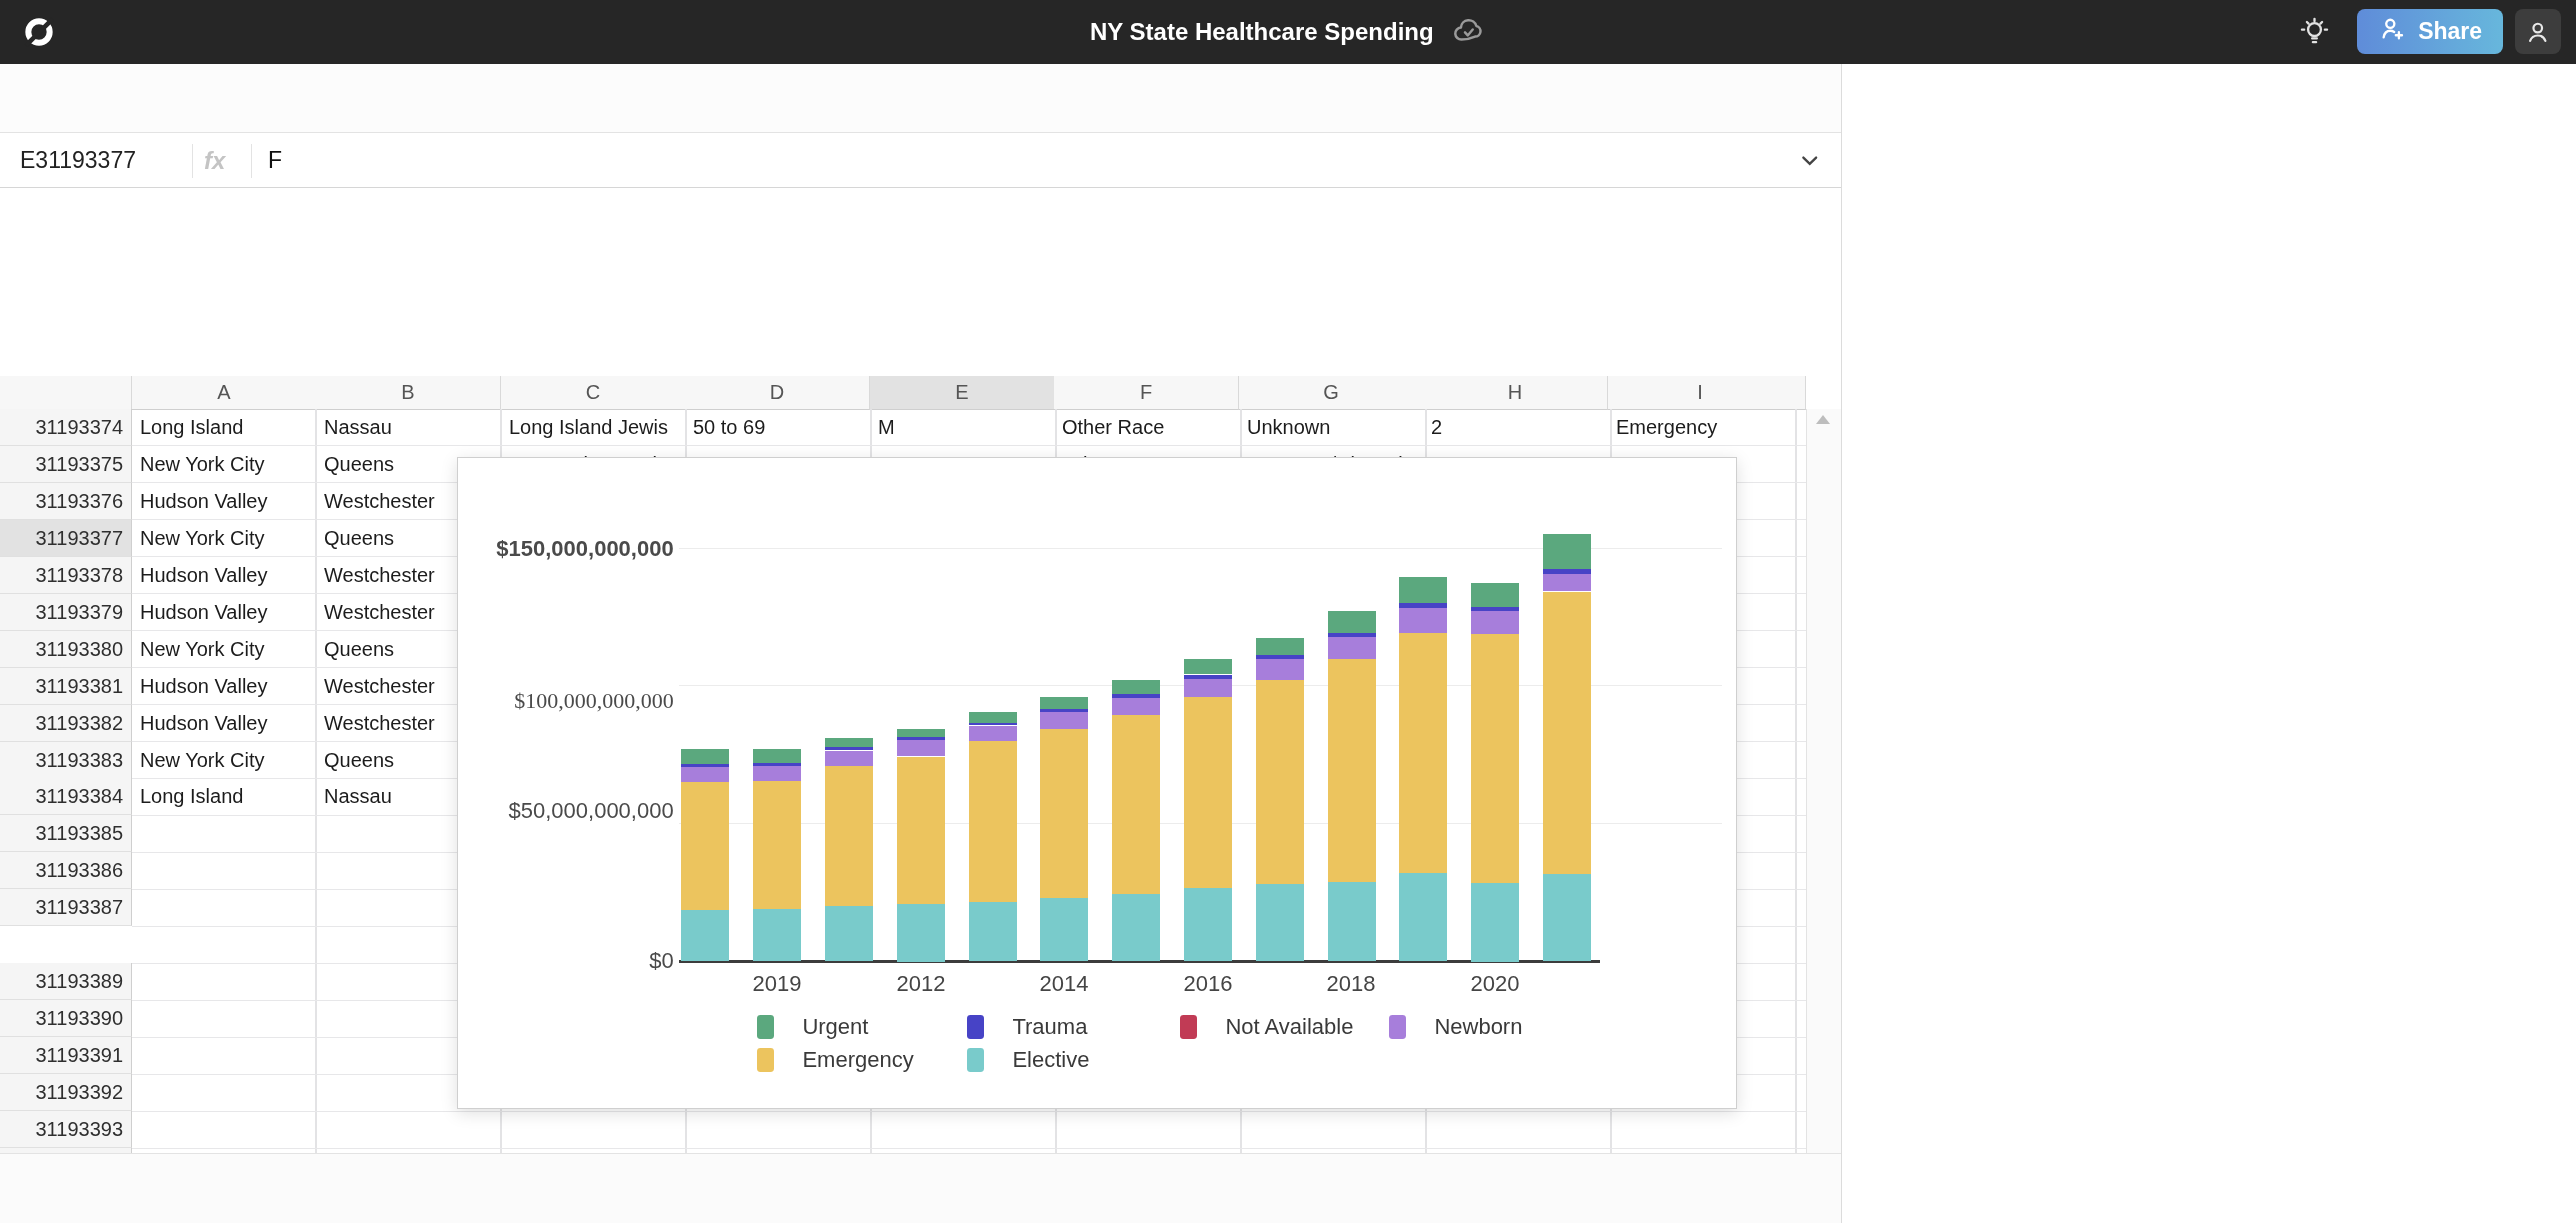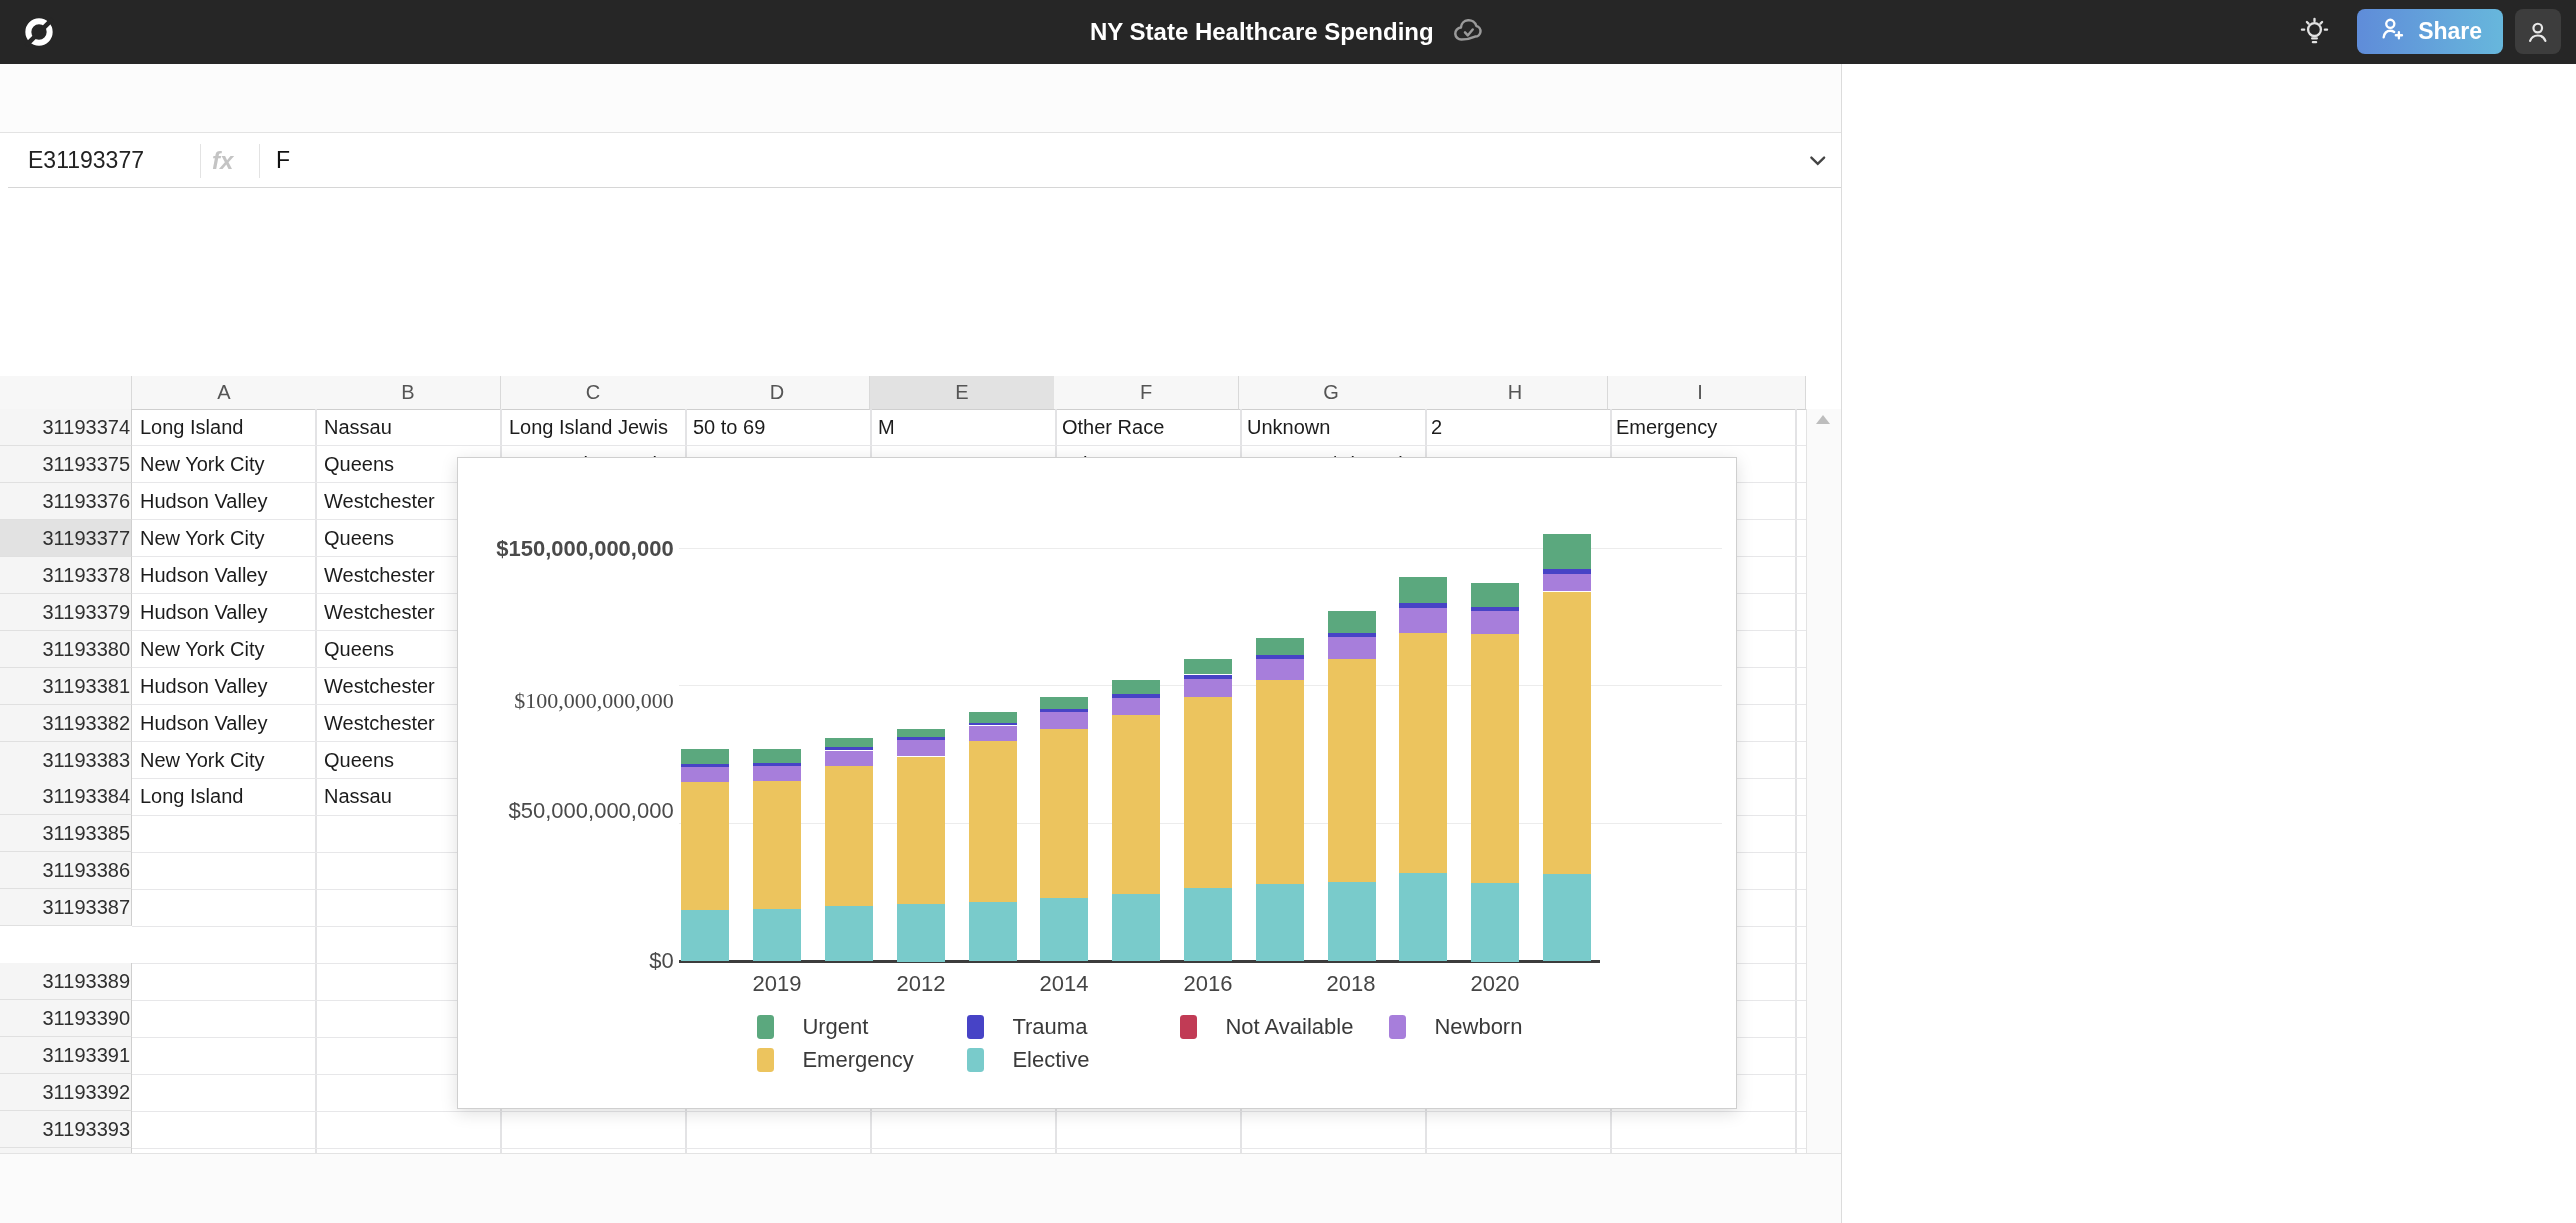--- a/index.html
+++ b/index.html
@@ -39,35 +39,35 @@
   .colorbar.gray{background:#b9b9b9;}
   .decstack{display:flex;flex-direction:column;align-items:center;line-height:1;font-weight:600;color:#2e2e2e;}
   .decstack .t{font-size:17.4px;}
   .decstack .a{font-size:17.4px;margin-top:-1.3px;}
   .pill{position:absolute;top:74px;height:46px;border-radius:670px;display:flex;align-items:center;justify-content:center;gap:10.7px;font-size:22px;}
   .pill-data{left:2285px;width:119px;background:#eaeaea;border:2.7px solid #49808f;color:#111;font-weight:600;}
   .pill-code{left:2414px;width:110px;background:#ededed;color:#6d6d6d;font-weight:600;}
   .comma-glyph{font-size:35px;font-weight:700;transform:translateY(-8px);}
 
   
-  .fbar{position:absolute;left:8px;top:133px;width:1841px;height:55px;background:#fff;border-bottom:0.7px solid #d6d6d6;}
+  .fbar{position:absolute;left:0;top:133px;width:1841px;height:55px;background:#fff;border-bottom:0.7px solid #d6d6d6;}
   .fb-ref{position:absolute;left:20px;top:0;height:55px;display:flex;align-items:center;font-size:23px;color:#222;}
   .fb-div{position:absolute;top:10.7px;width:1.3px;height:34px;background:#e3e3e3;}
   .fb-fx{position:absolute;left:204px;top:0;height:55px;display:flex;align-items:center;font-size:24px;color:#c4c4c4;font-style:italic;font-weight:600;}
   .fb-val{position:absolute;left:268px;top:0;height:55px;display:flex;align-items:center;font-size:23px;color:#111;}
   .fb-chev{position:absolute;left:1797px;top:14.8px;}
 
   
   .grid-zone{position:absolute;left:0;top:188px;width:1841px;height:966px;background:#fff;}
   .colhdr-row{position:absolute;left:0;top:188px;width:1806px;height:34px;background:#f7f7f7;border-bottom:0.7px solid #cfcfcf;}
   .colhdr{position:absolute;top:188px;height:34px;display:flex;align-items:center;justify-content:center;
           font-size:20px;color:#555;background:#f7f7f7;border-right:0.7px solid #d9d9d9;border-bottom:0.7px solid #cfcfcf;}
   .colhdr.sel{background:#e2e2e2;}
   .rowhdr{position:absolute;left:0;width:132px;height:37px;background:#f5f5f5;border-right:0.7px solid #cfcfcf;border-bottom:0.7px solid #e0e0e0;
-          display:flex;align-items:center;justify-content:flex-end;padding-right:1px;font-size:20px;color:#2f2f2f;}
+          display:flex;align-items:center;justify-content:flex-end;padding-right:8px;font-size:20px;color:#2f2f2f;}
   .rowhdr.sel{background:#e2e2e2;}
   .cellgrid{position:absolute;left:132px;top:221px;width:1675px;height:913px;
      background-image:
        repeating-linear-gradient(to bottom, transparent 0 36px, #e7e7e9 36px 37px),
        repeating-linear-gradient(to right, transparent 0 183px, #e3e3e5 183px 185px);}
   .cell{position:absolute;height:37px;line-height:37px;padding:0 8px;font-size:20px;color:#1c1c1c;
         white-space:nowrap;overflow:hidden;}
   .sel-overlay{position:absolute;left:870px;top:332px;width:185px;height:38px;border:2.7px solid #3b7d8d;background:rgba(190,226,236,.28);}
   .sel-handle{position:absolute;right:-5.4px;bottom:-5.4px;width:10px;height:10px;background:#3b7d8d;border:2px solid #fff;}
 

